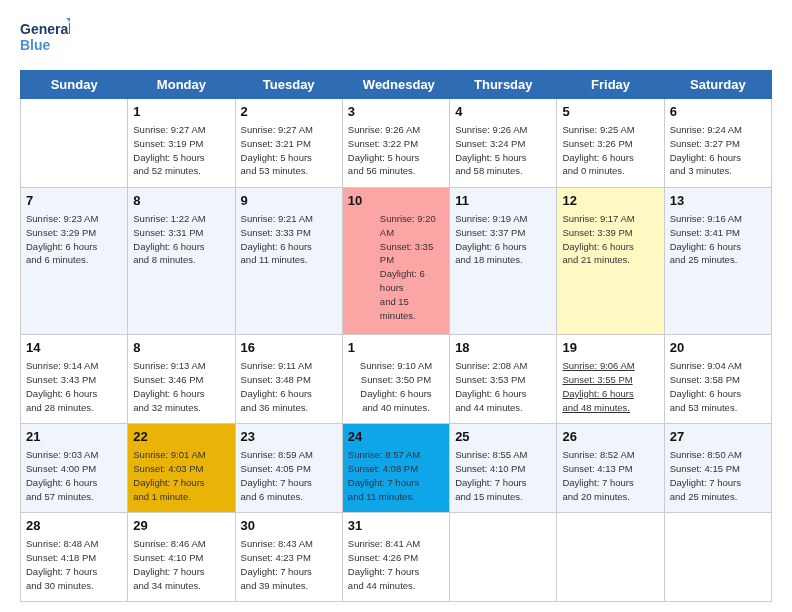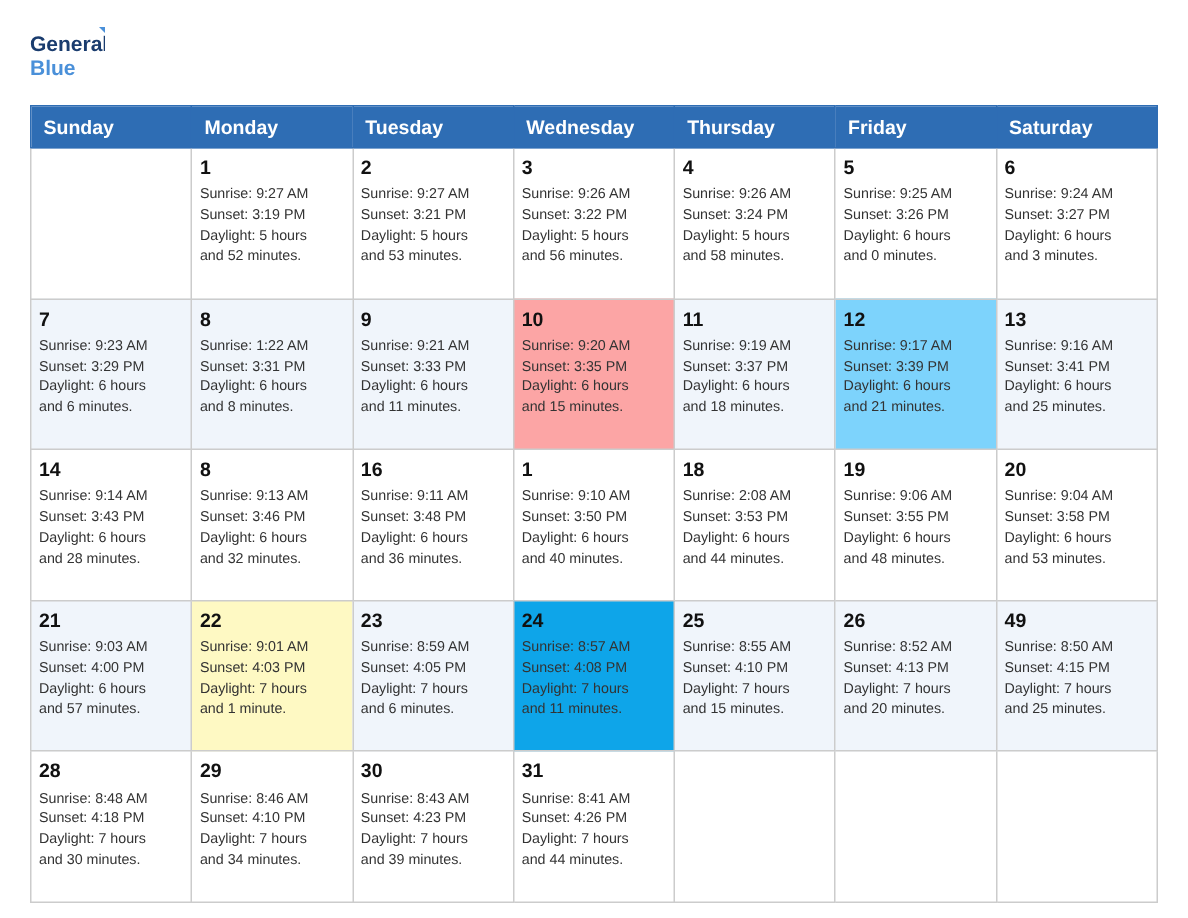--- a/index.html
+++ b/index.html
@@ -47,22 +47,22 @@
       border: 1px solid #ccc;
       border-collapse: collapse;
       width: 100%;
       table-layout: fixed;
     }
     .calendar th {
       background-color: #2e6db4;
       color: #fff;
       font-size: 13px;
       font-weight: bold;
-      padding: 6px 8px;
-      text-align: left;
+      padding: 6px 20px;
+      text-align: center;
       border: 1px solid #2e6db4;
     }
     .calendar td {
       vertical-align: top;
       border: 1px solid #ccc;
       padding: 4px 5px;
       font-size: 10px;
       color: #333;
       line-height: 1.4;
       min-height: 80px;
@@ -185,33 +185,33 @@
           </td>
           <td style="background-color: rgb(240, 245, 251);">
             <span class="day-number">9</span>
             <div class="day-info" style="white-space: pre-line;">Sunrise: 9:21 AM
 Sunset: 3:33 PM
 Daylight: 6 hours
 and 11 minutes.</div>
           </td>
           <td style="background-color: #fca5a5;">
             <span class="day-number">10</span>
-            <div class="day-info" style="white-space: pre-line;">Sunrise: 9:20 AM
+            <div class="day-info" style="white-space: pre-line; margin-left: 32px;">Sunrise: 9:20 AM
 Sunset: 3:35 PM
 Daylight: 6 hours
 and 15 minutes.</div>
           </td>
           <td style="background-color: rgb(240, 245, 251);">
             <span class="day-number">11</span>
             <div class="day-info" style="white-space: pre-line;">Sunrise: 9:19 AM
 Sunset: 3:37 PM
 Daylight: 6 hours
 and 18 minutes.</div>
           </td>
-          <td style="background-color: #7dd3fc;">
+          <td style="background-color: #fef9c3;">
             <span class="day-number">12</span>
             <div class="day-info" style="white-space: pre-line;">Sunrise: 9:17 AM
 Sunset: 3:39 PM
 Daylight: 6 hours
 and 21 minutes.</div>
           </td>
           <td style="background-color: rgb(240, 245, 251);">
             <span class="day-number">13</span>
             <div class="day-info" style="white-space: pre-line;">Sunrise: 9:16 AM
 Sunset: 3:41 PM
@@ -236,56 +236,56 @@
           </td>
           <td style="background-color: rgb(255, 255, 255);">
             <span class="day-number">16</span>
             <div class="day-info" style="white-space: pre-line;">Sunrise: 9:11 AM
 Sunset: 3:48 PM
 Daylight: 6 hours
 and 36 minutes.</div>
           </td>
           <td style="background-color: rgb(255, 255, 255);">
             <span class="day-number">1</span>
-            <div class="day-info" style="white-space: pre-line;">Sunrise: 9:10 AM
+            <div class="day-info" style="white-space: pre-line; text-align: center;">Sunrise: 9:10 AM
 Sunset: 3:50 PM
 Daylight: 6 hours
 and 40 minutes.</div>
           </td>
           <td style="background-color: rgb(255, 255, 255);">
             <span class="day-number">18</span>
             <div class="day-info" style="white-space: pre-line;">Sunrise: 2:08 AM
 Sunset: 3:53 PM
 Daylight: 6 hours
 and 44 minutes.</div>
           </td>
           <td style="background-color: rgb(255, 255, 255);">
             <span class="day-number">19</span>
-            <div class="day-info" style="white-space: pre-line;">Sunrise: 9:06 AM
+            <div class="day-info" style="white-space: pre-line; text-decoration: underline;">Sunrise: 9:06 AM
 Sunset: 3:55 PM
 Daylight: 6 hours
 and 48 minutes.</div>
           </td>
           <td style="background-color: rgb(255, 255, 255);">
             <span class="day-number">20</span>
             <div class="day-info" style="white-space: pre-line;">Sunrise: 9:04 AM
 Sunset: 3:58 PM
 Daylight: 6 hours
 and 53 minutes.</div>
           </td>
         </tr>
         <tr>
           <td style="background-color: rgb(240, 245, 251);">
             <span class="day-number">21</span>
             <div class="day-info" style="white-space: pre-line;">Sunrise: 9:03 AM
 Sunset: 4:00 PM
 Daylight: 6 hours
 and 57 minutes.</div>
           </td>
-          <td style="background-color: #fef9c3; margin-left: 45px;">
+          <td style="background-color: #eab308; margin-left: 45px;">
             <span class="day-number">22</span>
             <div class="day-info" style="white-space: pre-line;">Sunrise: 9:01 AM
 Sunset: 4:03 PM
 Daylight: 7 hours
 and 1 minute.</div>
           </td>
           <td style="background-color: rgb(240, 245, 251);">
             <span class="day-number">23</span>
             <div class="day-info" style="white-space: pre-line;">Sunrise: 8:59 AM
 Sunset: 4:05 PM
@@ -307,21 +307,21 @@
 and 15 minutes.</div>
           </td>
           <td style="background-color: rgb(240, 245, 251);">
             <span class="day-number">26</span>
             <div class="day-info" style="white-space: pre-line;">Sunrise: 8:52 AM
 Sunset: 4:13 PM
 Daylight: 7 hours
 and 20 minutes.</div>
           </td>
           <td style="background-color: rgb(240, 245, 251);">
-            <span class="day-number">49</span>
+            <span class="day-number">27</span>
             <div class="day-info" style="white-space: pre-line;">Sunrise: 8:50 AM
 Sunset: 4:15 PM
 Daylight: 7 hours
 and 25 minutes.</div>
           </td>
         </tr>
         <tr>
           <td style="background-color: rgb(255, 255, 255);">
             <span class="day-number">28</span>
             <div class="day-info" style="white-space: pre-line;">Sunrise: 8:48 AM

